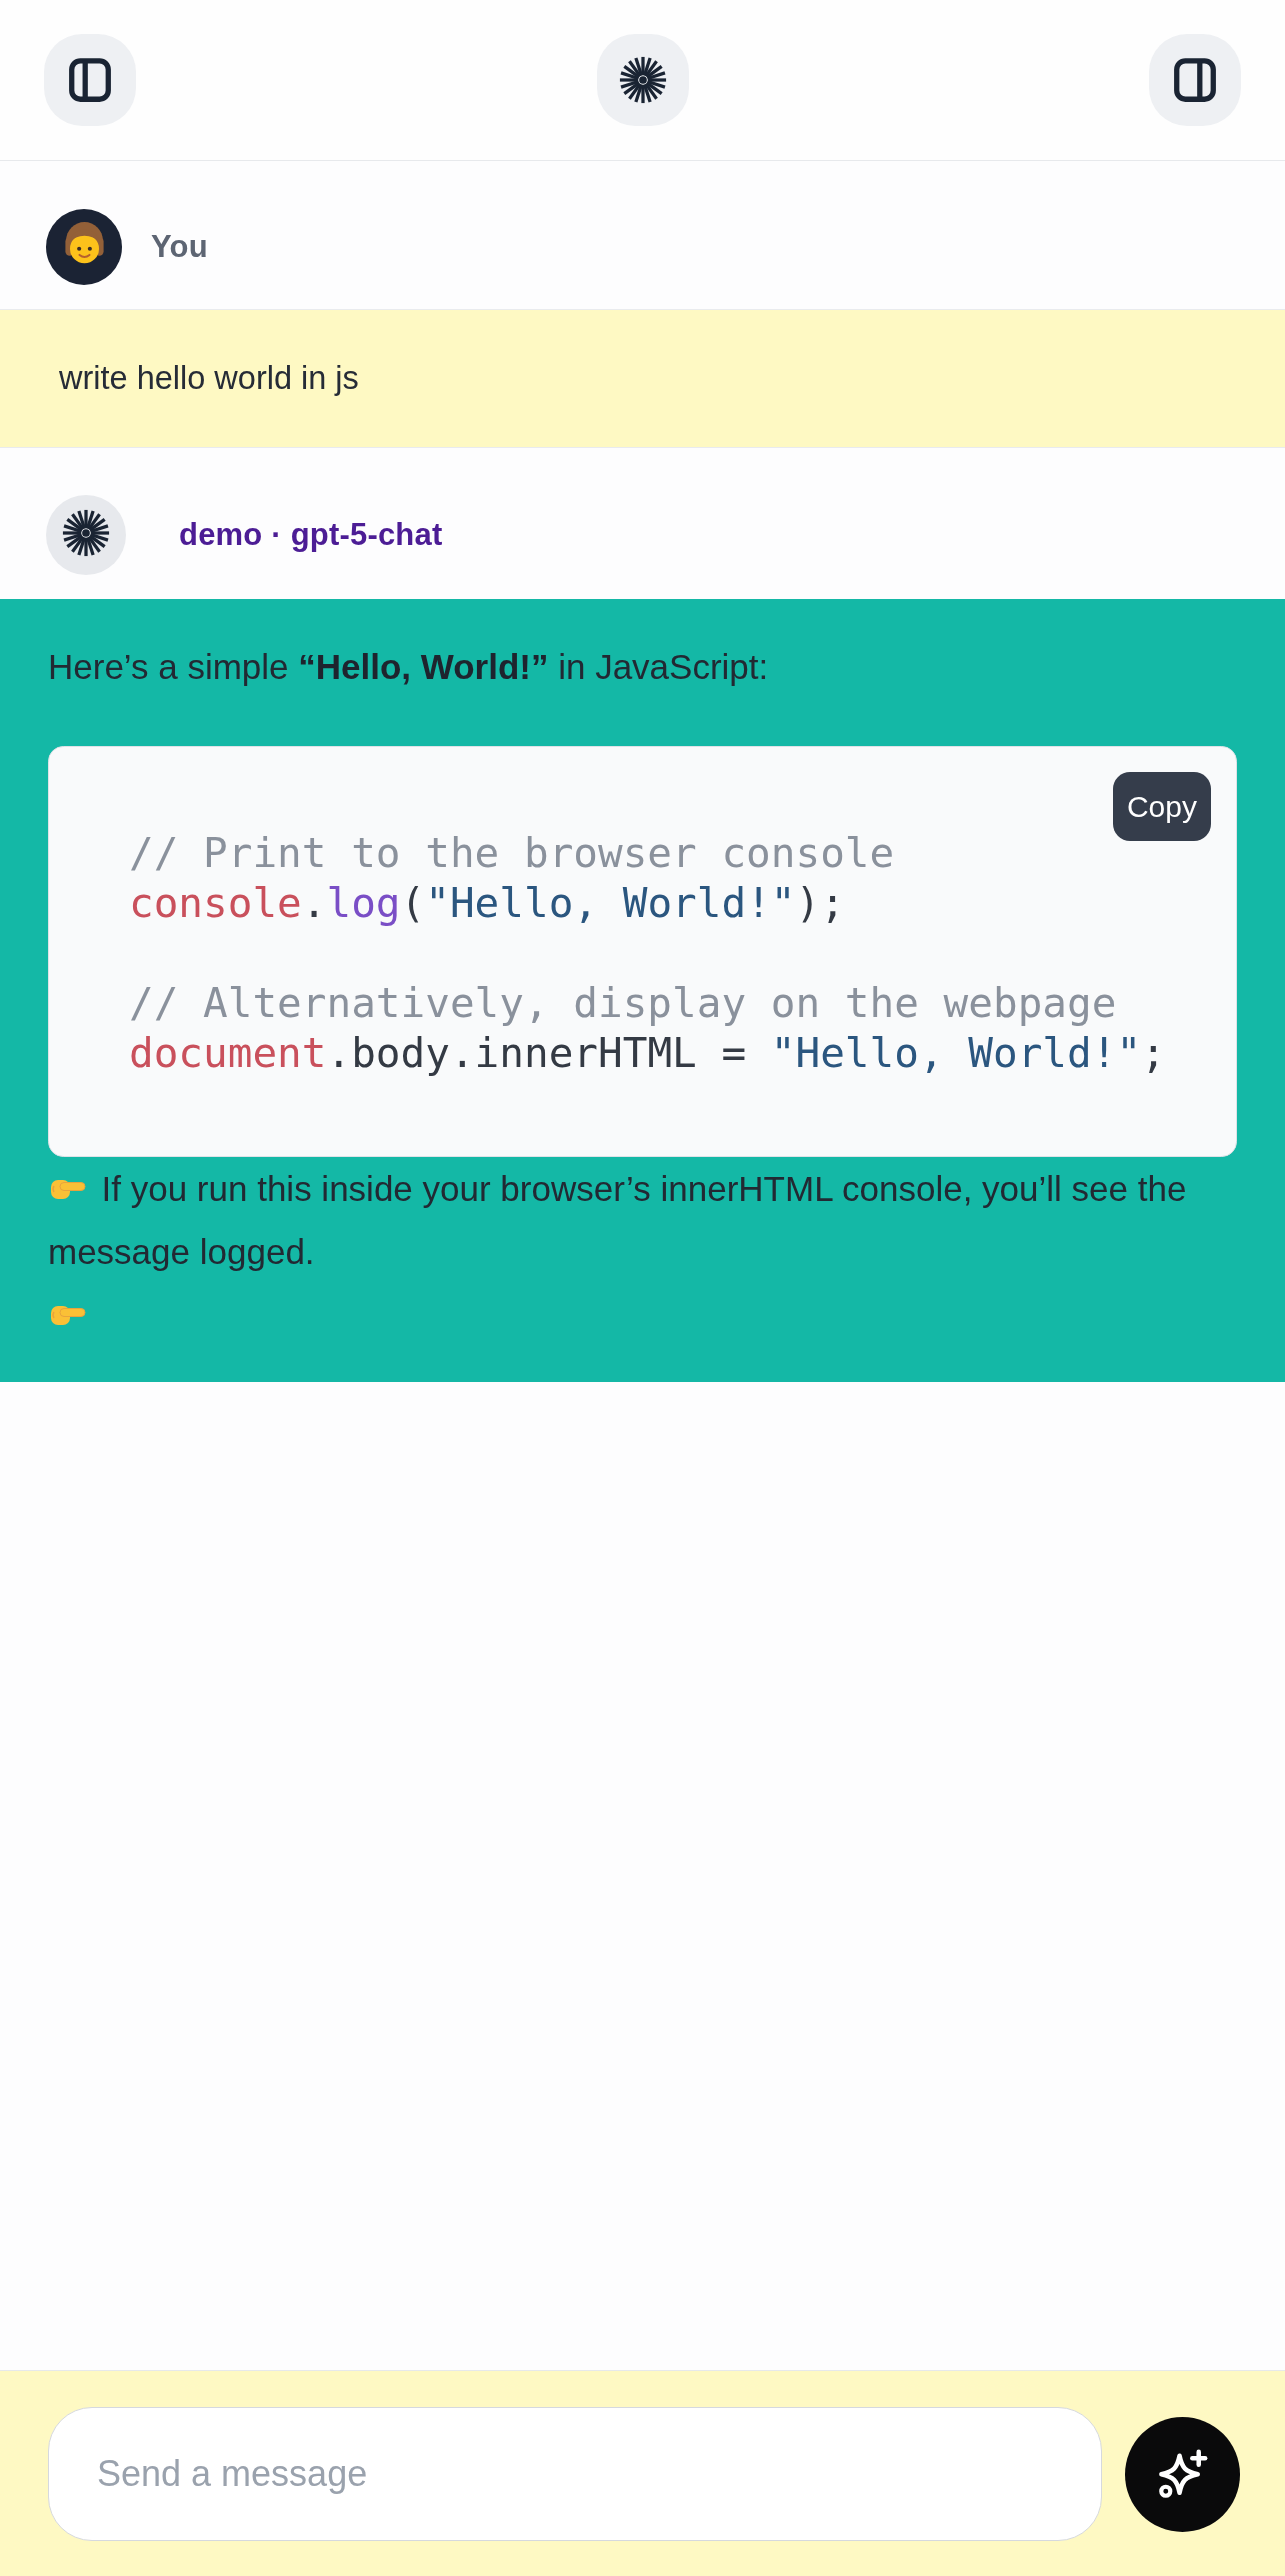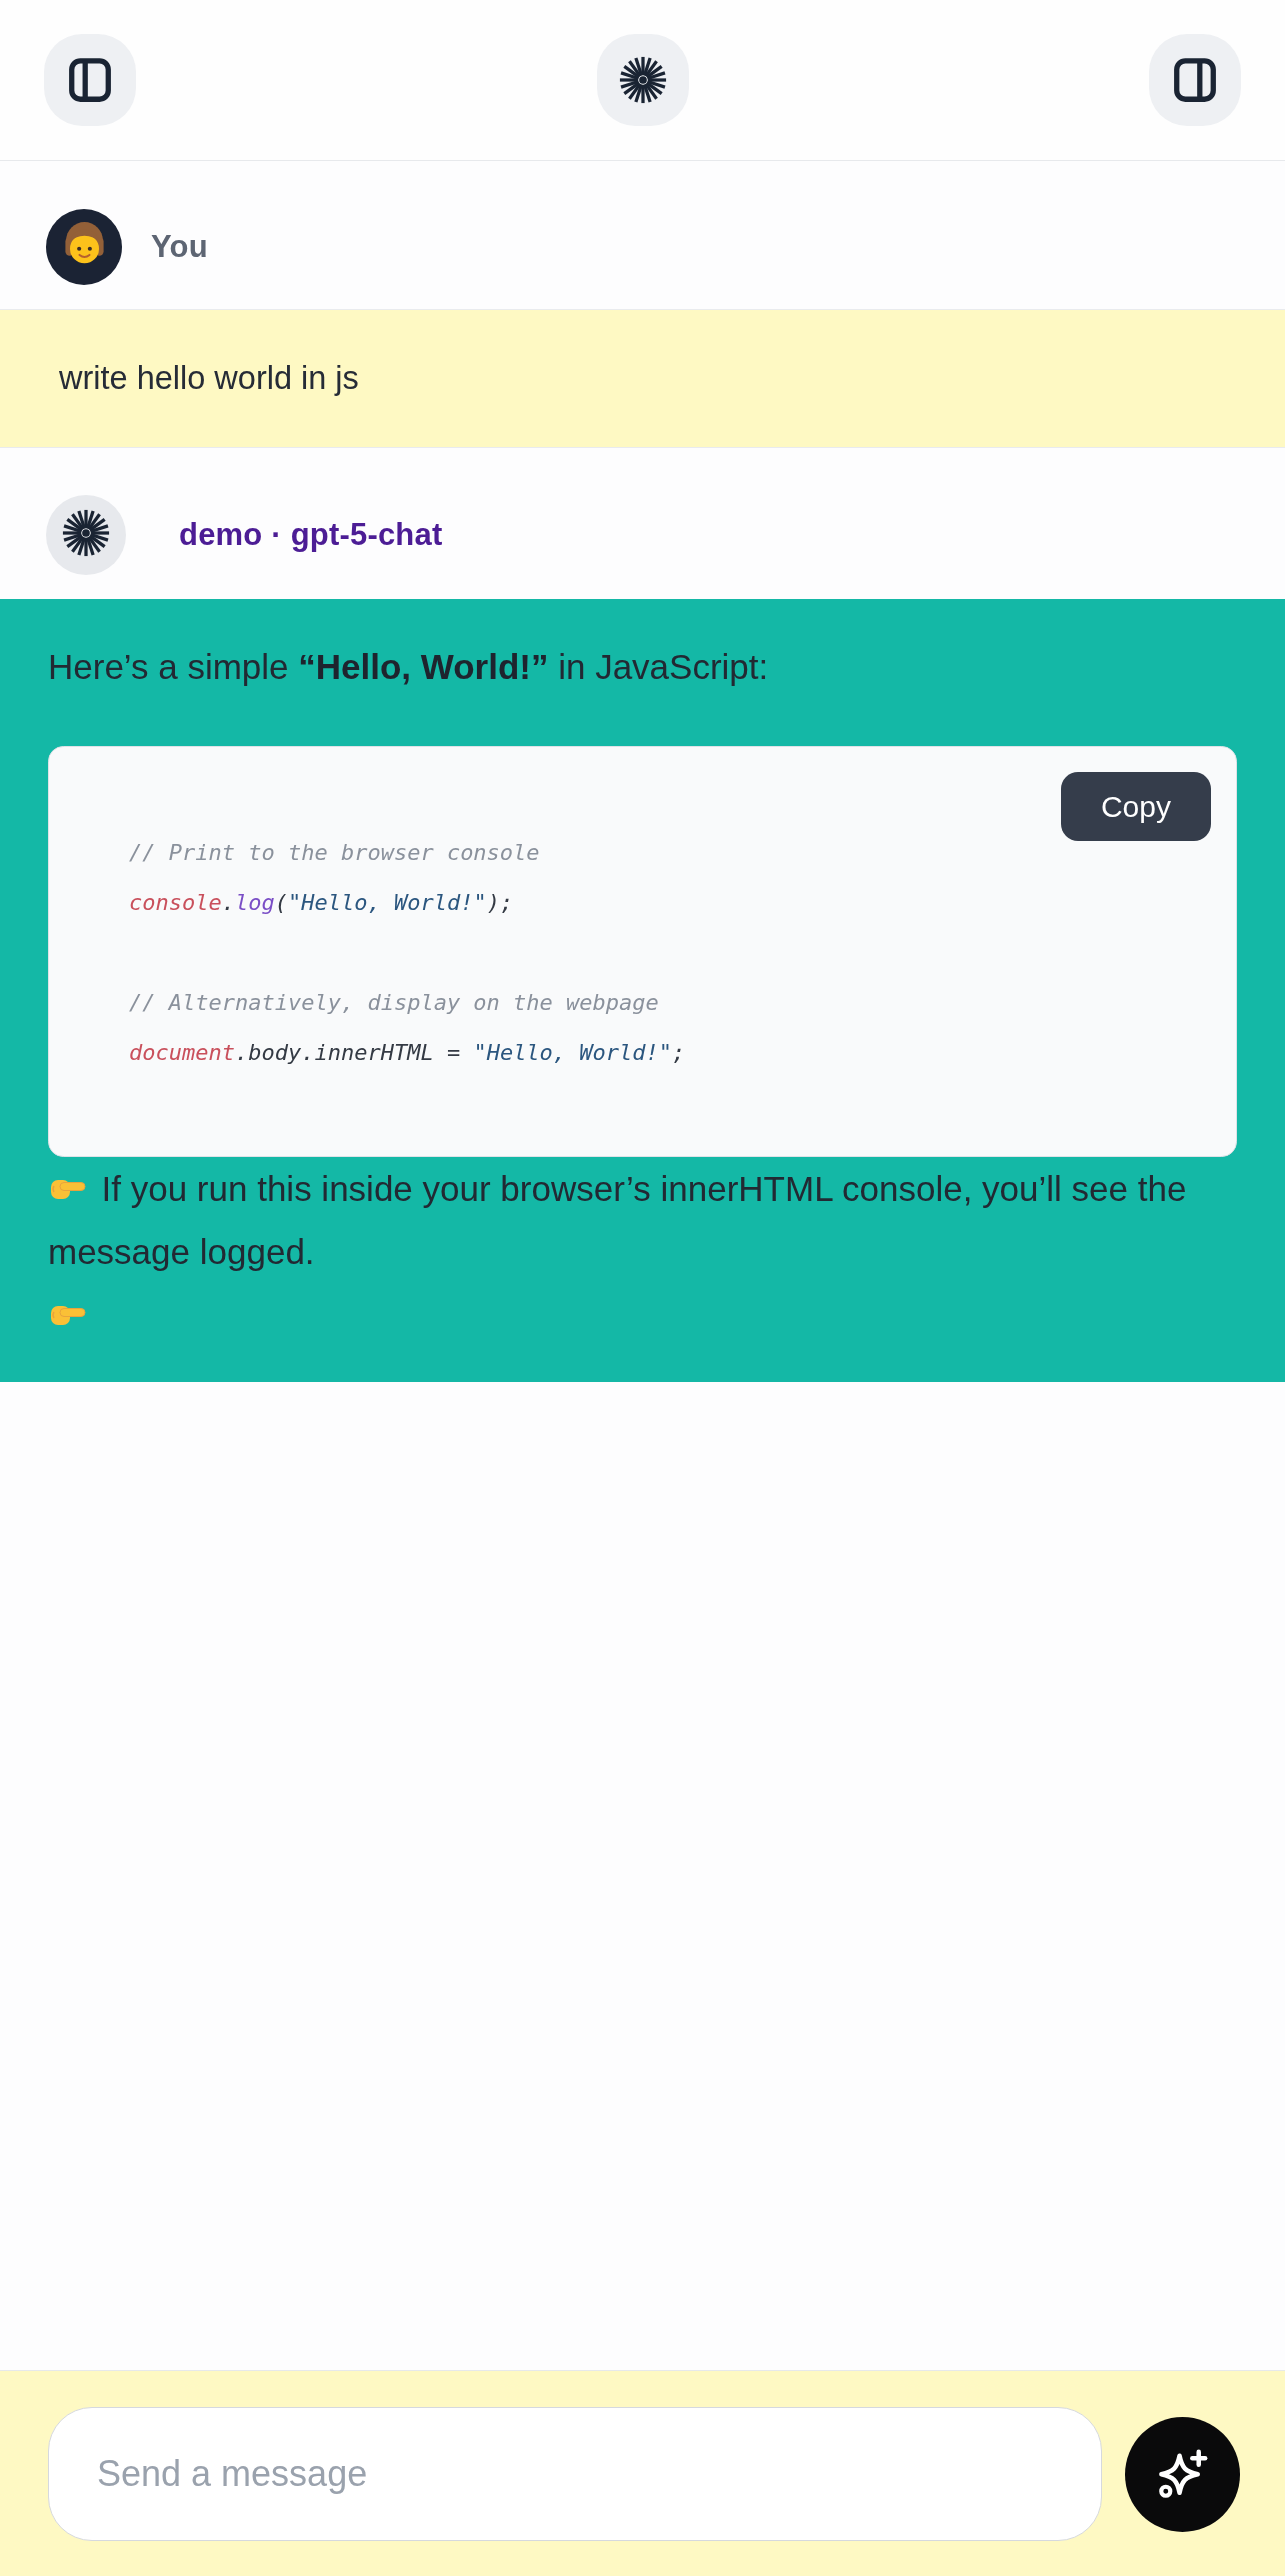--- a/index.html
+++ b/index.html
@@ -44,26 +44,26 @@
   }
   .bot-band .msg-p{margin:0;font-size:35px;line-height:63px;color:#222933;}
   .bot-band .msg-p strong{font-weight:700;color:#1e242e;}
 
   
   .code-card{
     position:relative;margin:48px 0 0 0;background:#f9fafb;border:1.9px solid #dfe2e7;
     border-radius:15.3px;box-sizing:border-box;height:411px;overflow:hidden;
   }
   .copy-btn{
-    position:absolute;top:25px;right:25px;height:69px;padding:0 40px;background:#353d4b;color:#ffffff;
+    position:absolute;top:25px;right:25px;height:69px;padding:0 14px;background:#353d4b;color:#ffffff;
     border:none;border-radius:17px;font-size:30px;font-family:"Liberation Sans",sans-serif;cursor:pointer;
   }
   pre{
     margin:0;padding:81px 29px 81px 80px;font-family:"DejaVu Sans Mono", monospace;
-    font-size:22px;line-height:50px;color:#343a44;white-space:pre;font-style:italic;
+    font-size:41px;line-height:50px;color:#343a44;white-space:pre;
   }
   .tok-comment{color:#8a919c;}
   .tok-keyword{color:#c9505c;}
   .tok-function{color:#7a4ec6;}
   .tok-string{color:#2b567f;}
   .tok-plain{color:#343a44;}
 
   .pointer-p{margin:43px 0 0 0;}
   .question-p{margin:54px 0 0 0;}
   .emoji{display:inline-block;width:40px;height:40px;vertical-align:-6.7px;margin-right:3.8px;}

